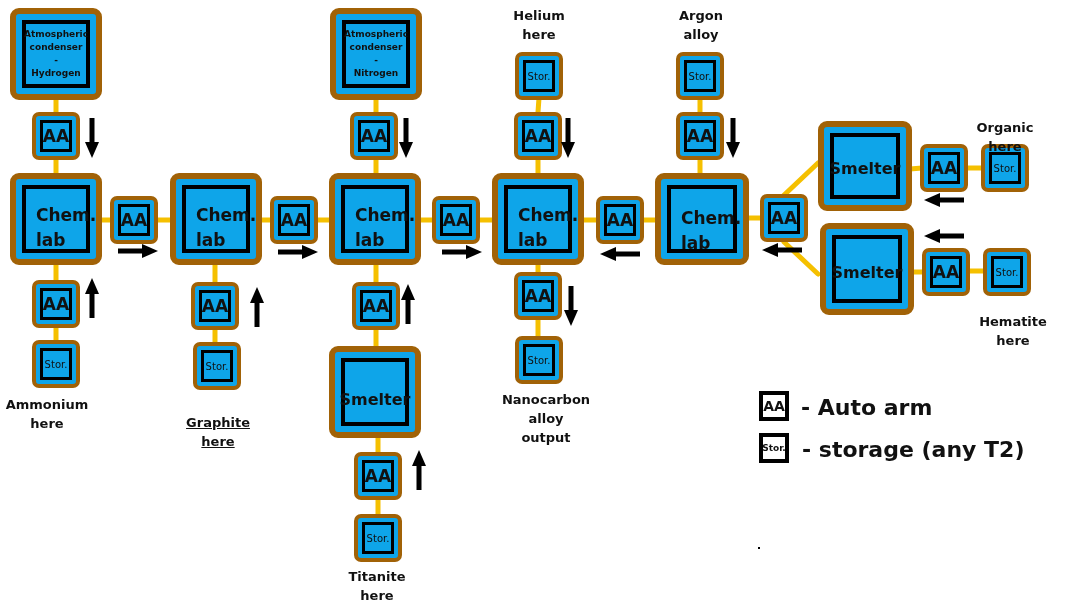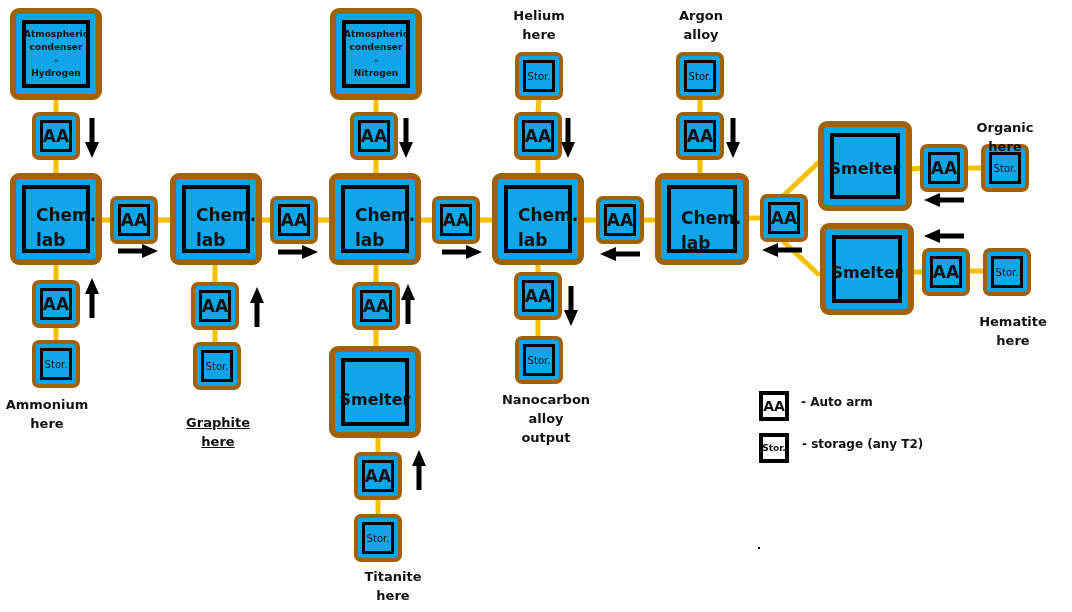--- a/index.html
+++ b/index.html
@@ -14,21 +14,21 @@
   .lab .inner { justify-content:flex-start; align-items:flex-start; padding:14px 0 0 10px; font-size:17px; line-height:25px; text-align:left; }
   .smelter .inner { font-size:16px; }
   .cond .inner { font-size:9px; line-height:13px; }
   .aa { width:48px; height:48px; border-width:4px; }
   .aa .inner { left:4px; top:4px; right:4px; bottom:4px; font-size:17px; }
   .stor { width:48px; height:48px; border-width:4px; }
   .stor .inner { left:4px; top:4px; right:4px; bottom:4px; font-size:10px; font-weight:normal; }
   .label { position:absolute; font-weight:bold; font-size:13px; text-align:center; line-height:19px; white-space:pre-line; }
   .legend-box { position:absolute; box-sizing:border-box; border:4px solid #000; width:30px; height:30px; background:#fff;
                 display:flex; align-items:center; justify-content:center; font-weight:bold; font-size:14px; }
-  .legend-text { position:absolute; font-weight:bold; font-size:12px; }
+  .legend-text { position:absolute; font-weight:bold; font-size:22px; }
   .dot { position:absolute; width:2px; height:2px; background:#000; }
 </style>
 </head>
 <body>
 
 <svg class="wires">
   <g stroke="#f5c000" stroke-width="5" stroke-linecap="round">
 
     <line x1="56" y1="98" x2="56" y2="112"></line>
     <line x1="56" y1="160" x2="56" y2="174"></line>
@@ -131,21 +131,21 @@
   </div>
 <div class="box big smelter" style="left:329px;top:346px;width:92px;height:92px;">
     <div class="inner" style="align-items:flex-start;padding-top:28px;">Smelter</div>
   </div>
 <div class="box aa" style="left:354px;top:452px;">
     <div class="inner">AA</div>
   </div>
 <div class="box stor" style="left:354px;top:514px;">
     <div class="inner">Stor.</div>
   </div>
-<div class="label" style="left:348px;top:567px;width:90px;">Titanite
+<div class="label" style="left:332px;top:567px;width:90px;">Titanite
 here</div>
 
 <div class="box aa" style="left:432px;top:196px;">
     <div class="inner">AA</div>
   </div>
 <div class="label" style="left:494px;top:6px;width:90px;">Helium
 here</div>
 <div class="box stor" style="left:515px;top:52px;">
     <div class="inner">Stor.</div>
   </div>

